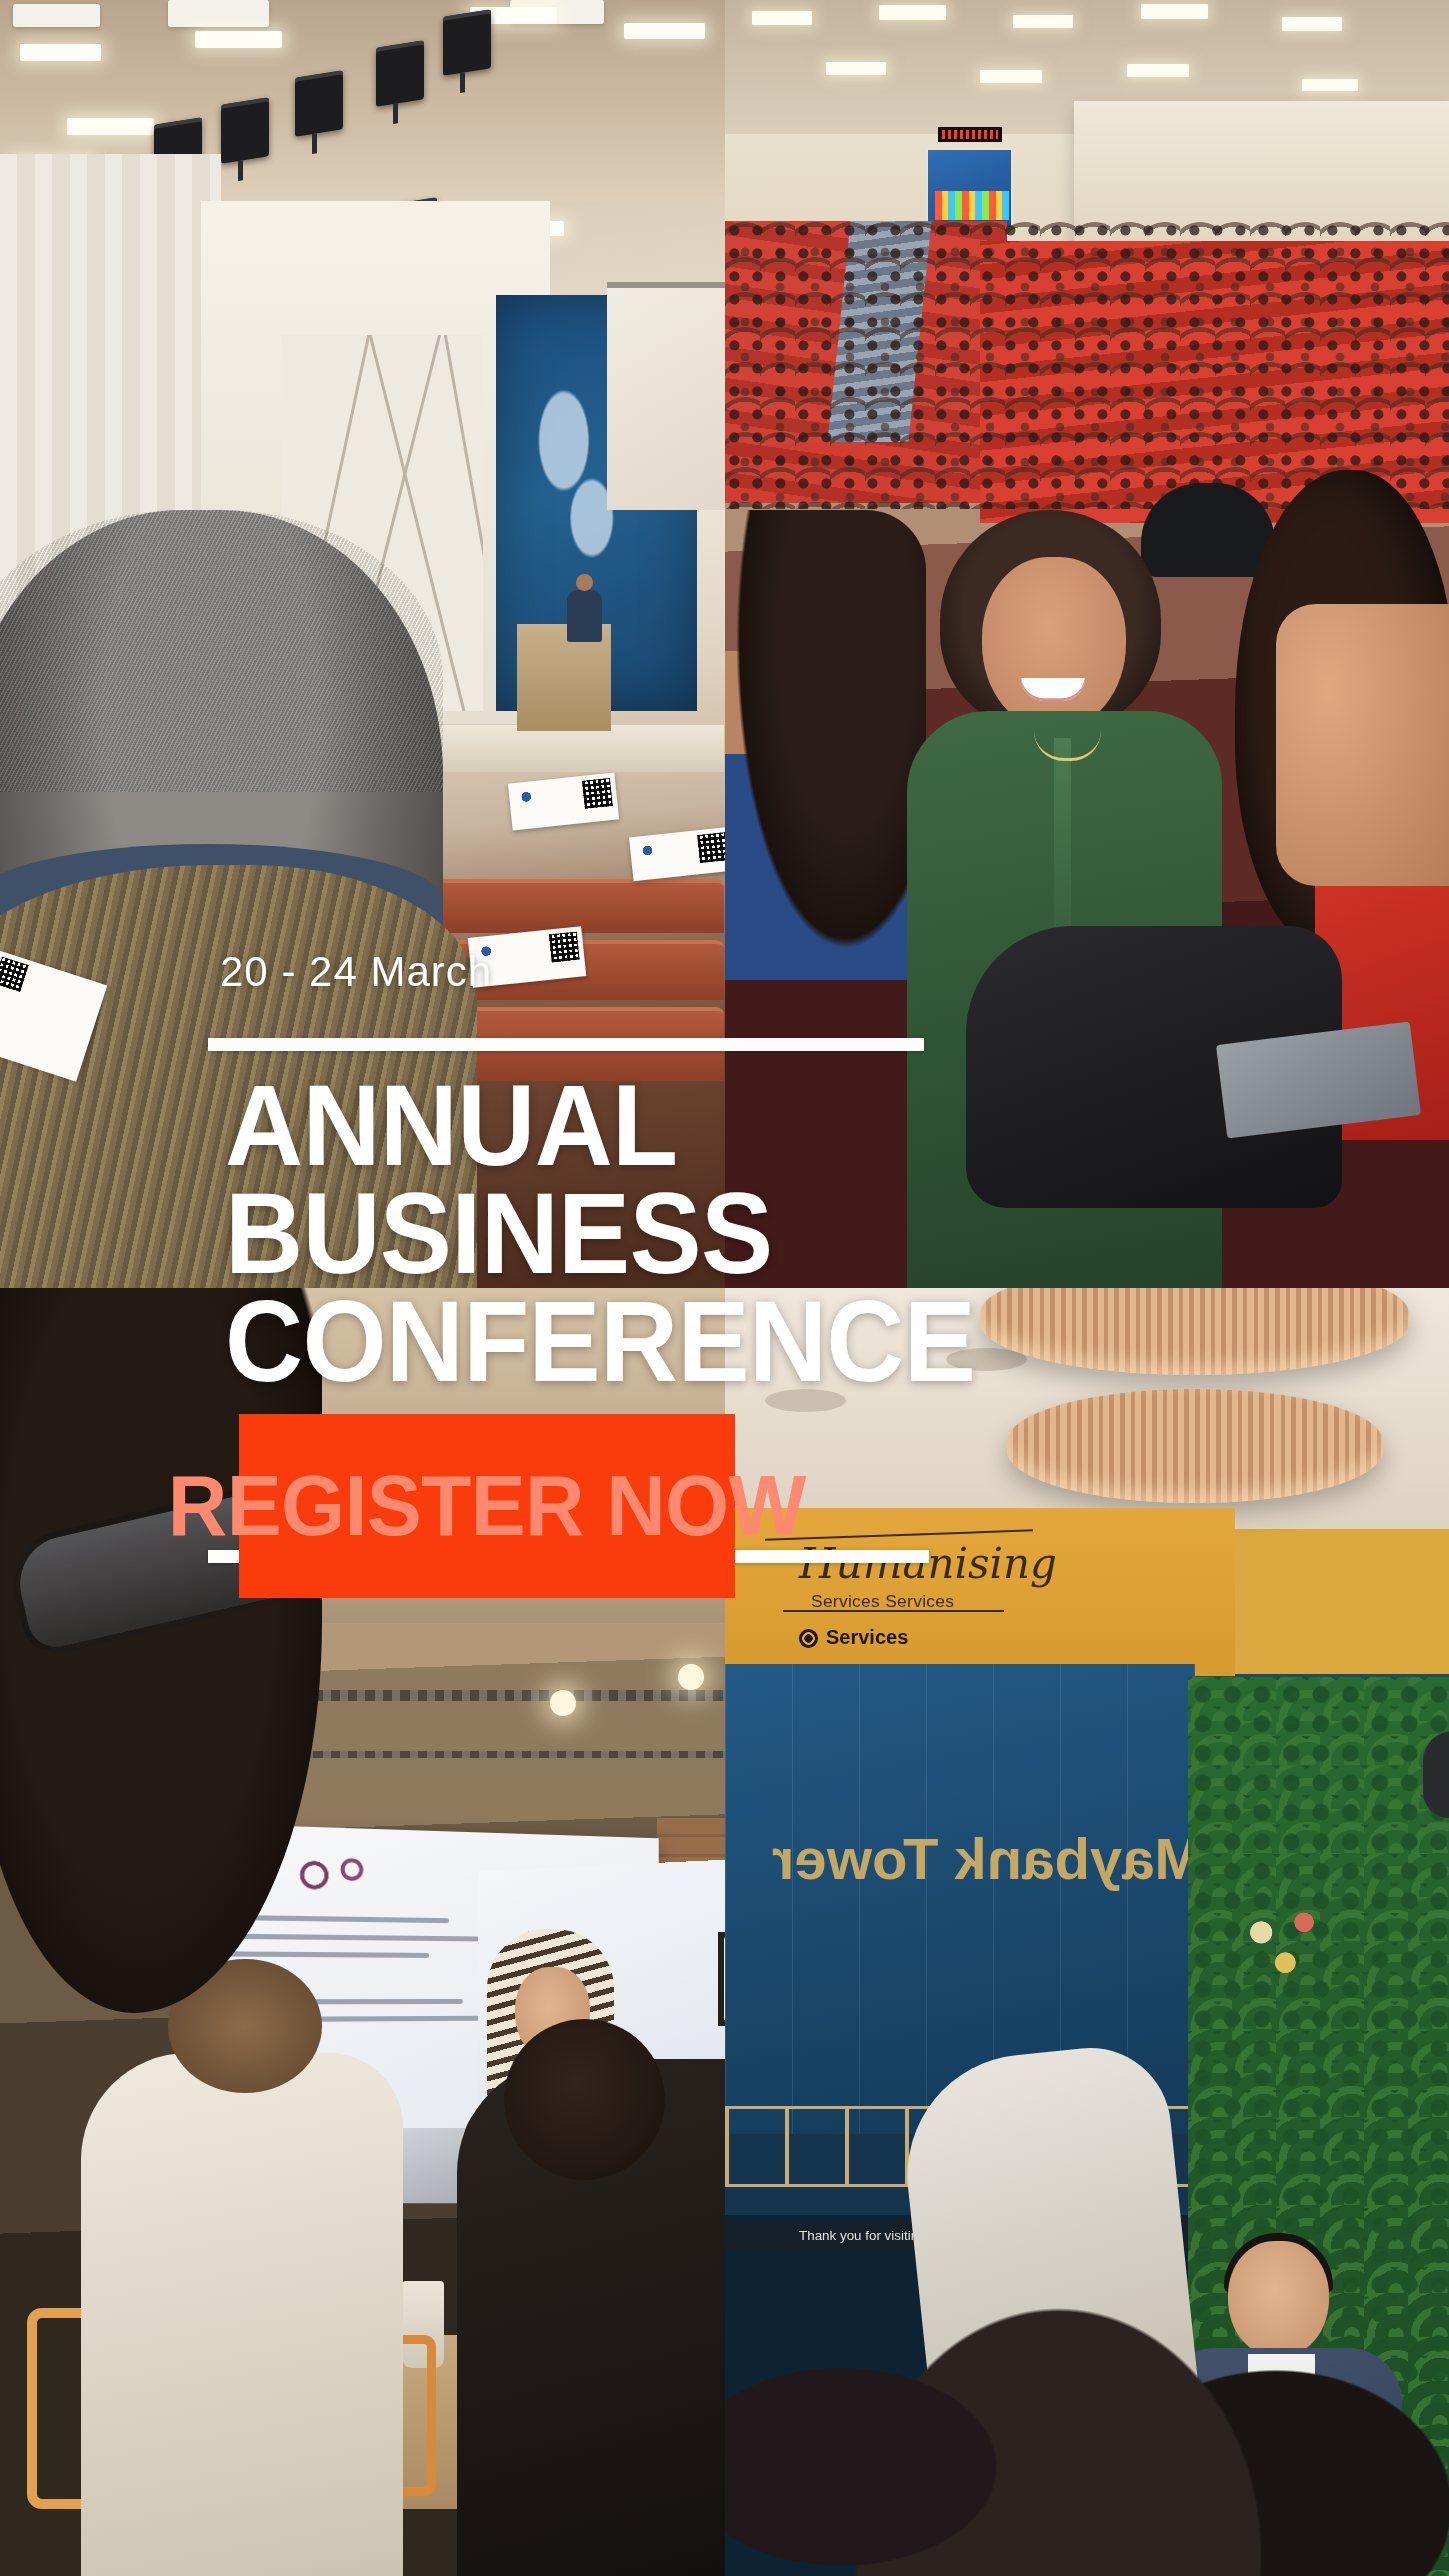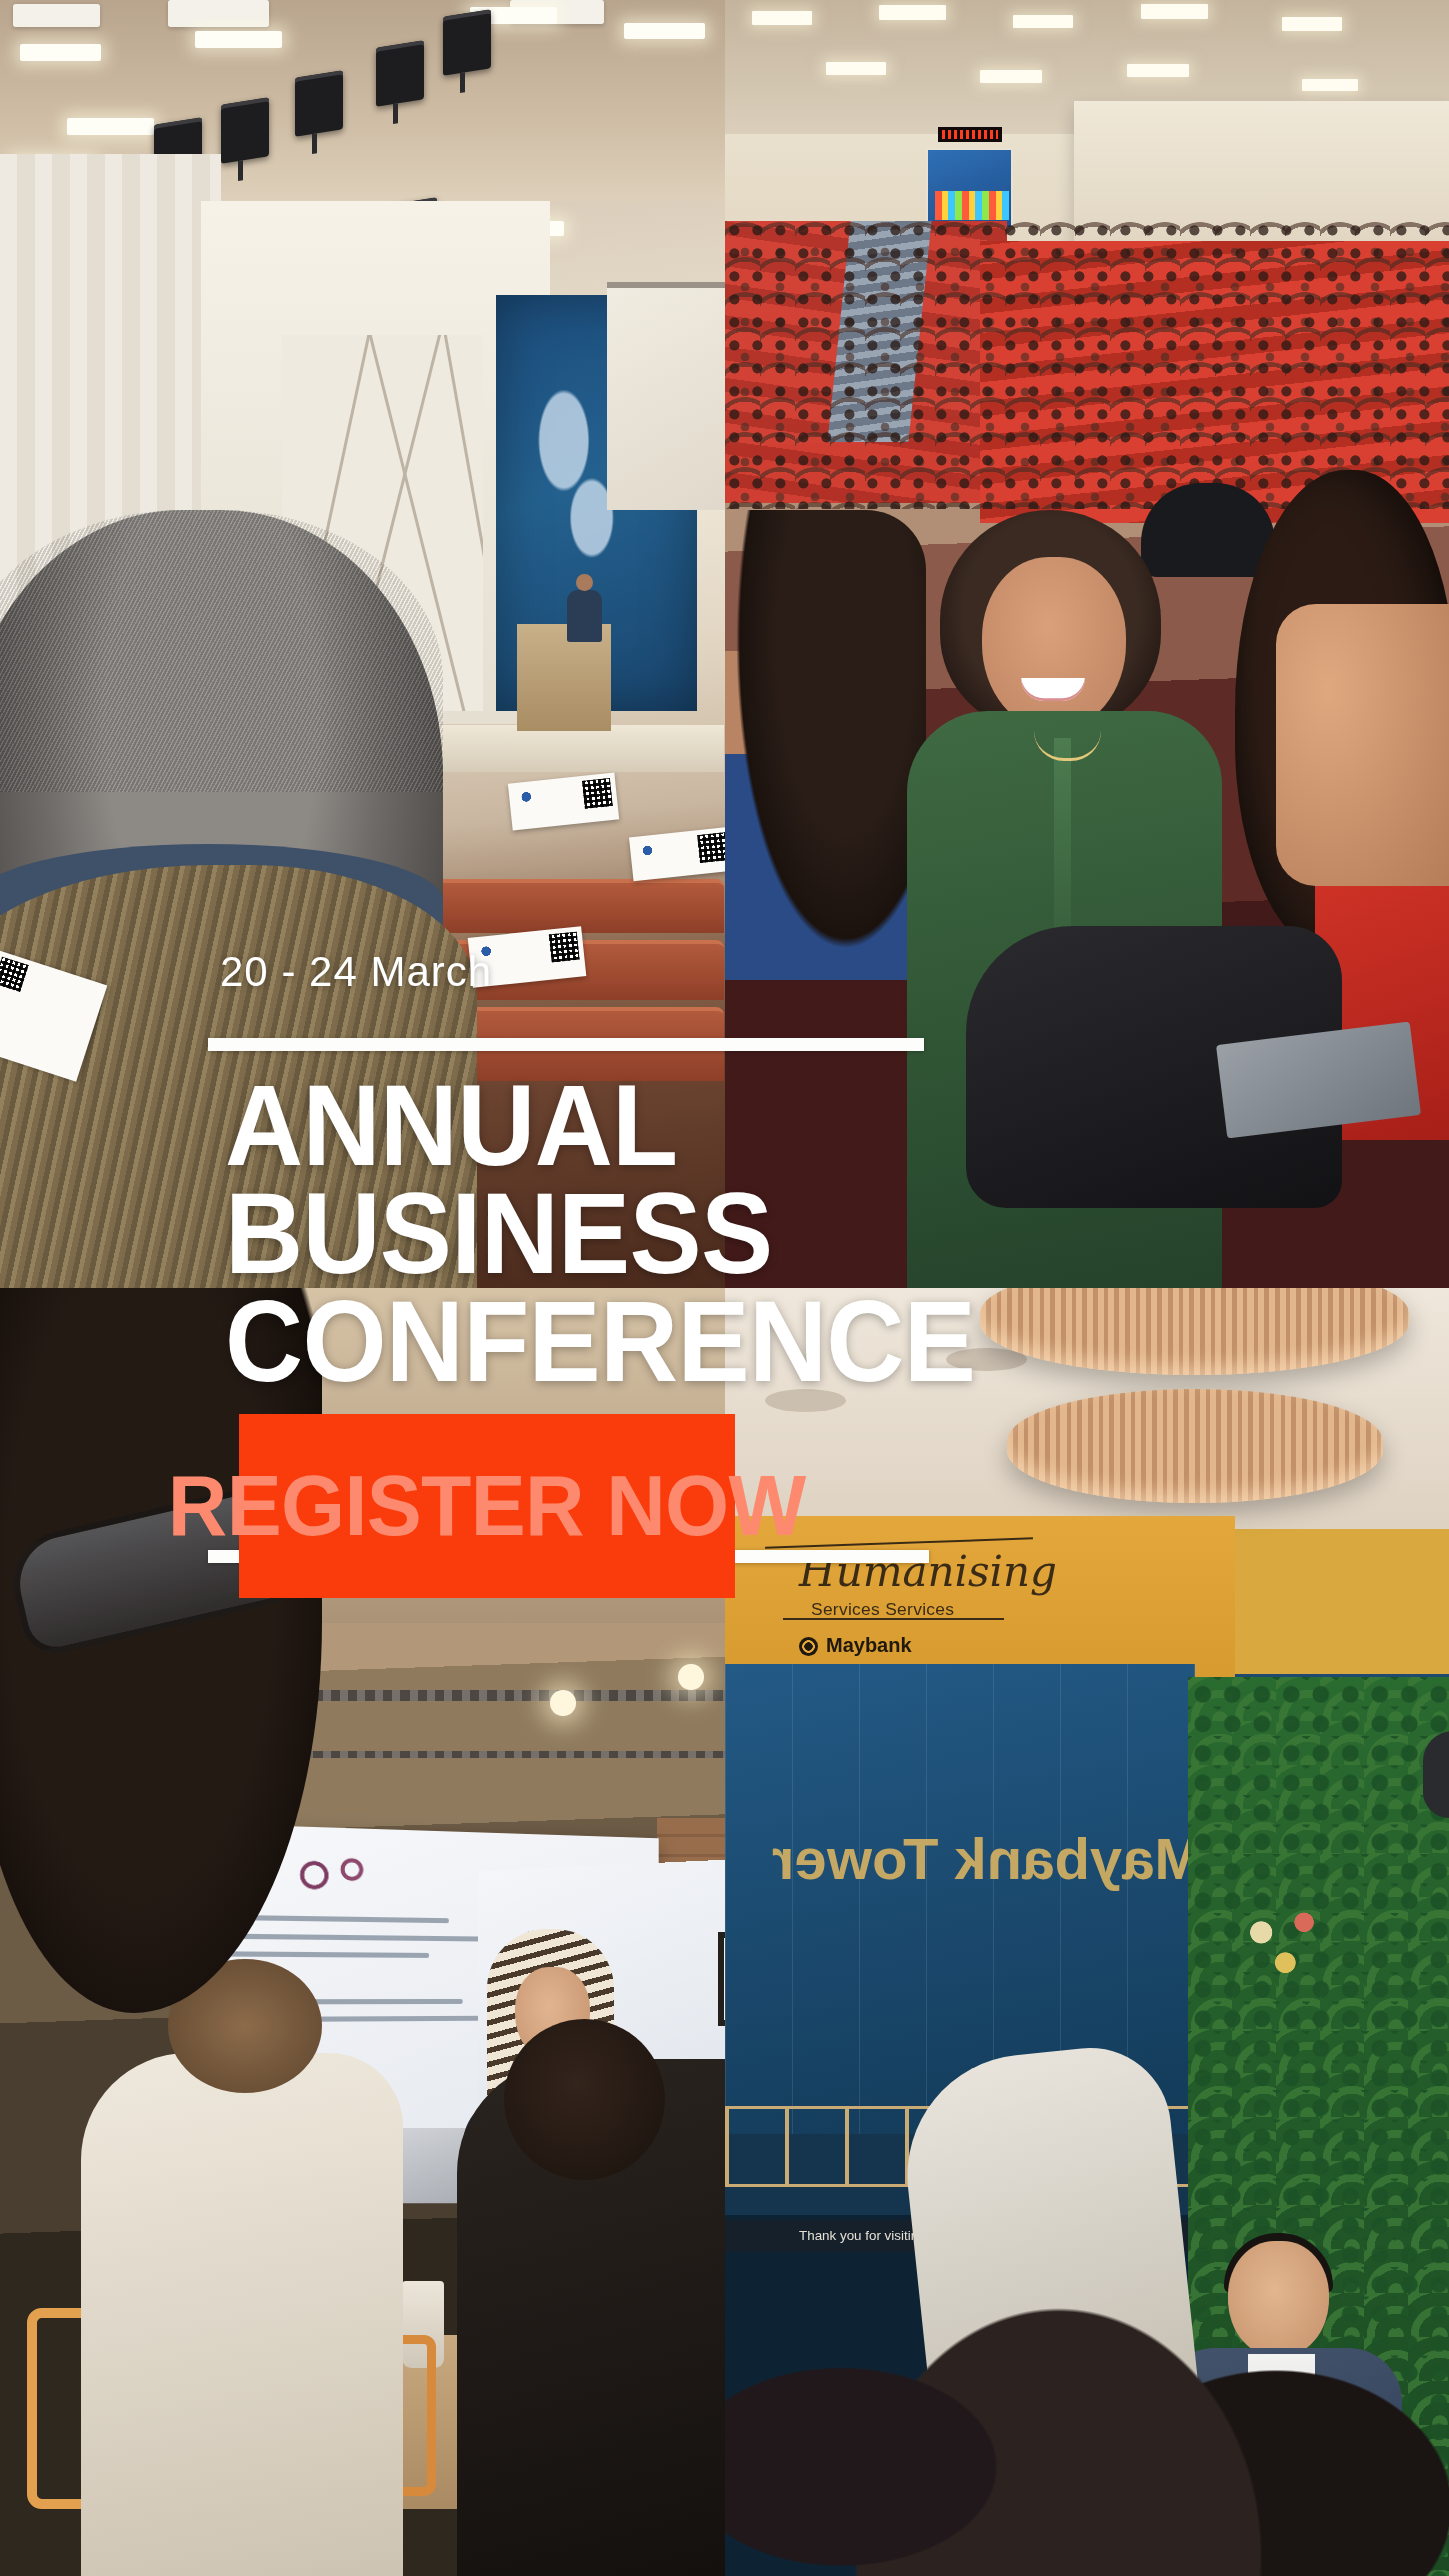--- a/index.html
+++ b/index.html
@@ -361,21 +361,21 @@
   }
 
   
   .br-bg{
     position:absolute;inset:0;
     background:linear-gradient(180deg,#e6dcd0 0 14%,#d9a93f 14% 30%,#1d4a6e 30% 52%,#15354f 52% 72%,#0d2334 72% 100%);
   }
   .br-ceil{position:absolute;left:0;top:0;width:100%;height:241px;background:linear-gradient(180deg,#efe7db,#ded2c2);}
   .br-ceilvent{position:absolute;width:81px;height:23px;border-radius:50%;background:#cbbfb0;}
   .br-banner{
-    position:absolute;left:0;top:228px;width:510px;height:168px;
+    position:absolute;left:0;top:220px;width:510px;height:168px;
     background:linear-gradient(180deg,#e3a73b,#d69a2f);
   }
   .br-banner .hum{
     position:absolute;left:74px;top:31px;font-size:42px;color:#3a2b16;
     font-family:"DejaVu Serif", serif; font-style:italic;
   }
   .br-banner .fin{
     position:absolute;left:86px;top:83px;font-size:17.4px;color:#3a2b16;letter-spacing:0.3px;
   }
   .br-banner .myb{
@@ -688,21 +688,21 @@
         <div class="br-chand">
           <div class="ring" style="top:13.4px;"></div>
           <div class="ring" style="top:141px;left:27px;width:376px;"></div>
         </div>
         <div class="br-banner">
           <div class="rule1"></div>
           <div class="hum">Humanising</div>
           <div class="fin">Services Services</div>
           <div class="rule2"></div>
           <div class="mybdot"></div>
-          <div class="myb">Maybank</div>
+          <div class="myb">Services</div>
         </div>
         <div class="br-glass"></div>
         <div class="br-towerword">Maybank Tower</div>
         <div class="br-rail"></div>
         <div class="br-strip">
           <span class="tx">Thank you for visiting.</span>
           <span class="ex">EXIT</span>
           <span class="tx2">See you again soon!</span>
         </div>
         <div class="br-greenwall"></div>

